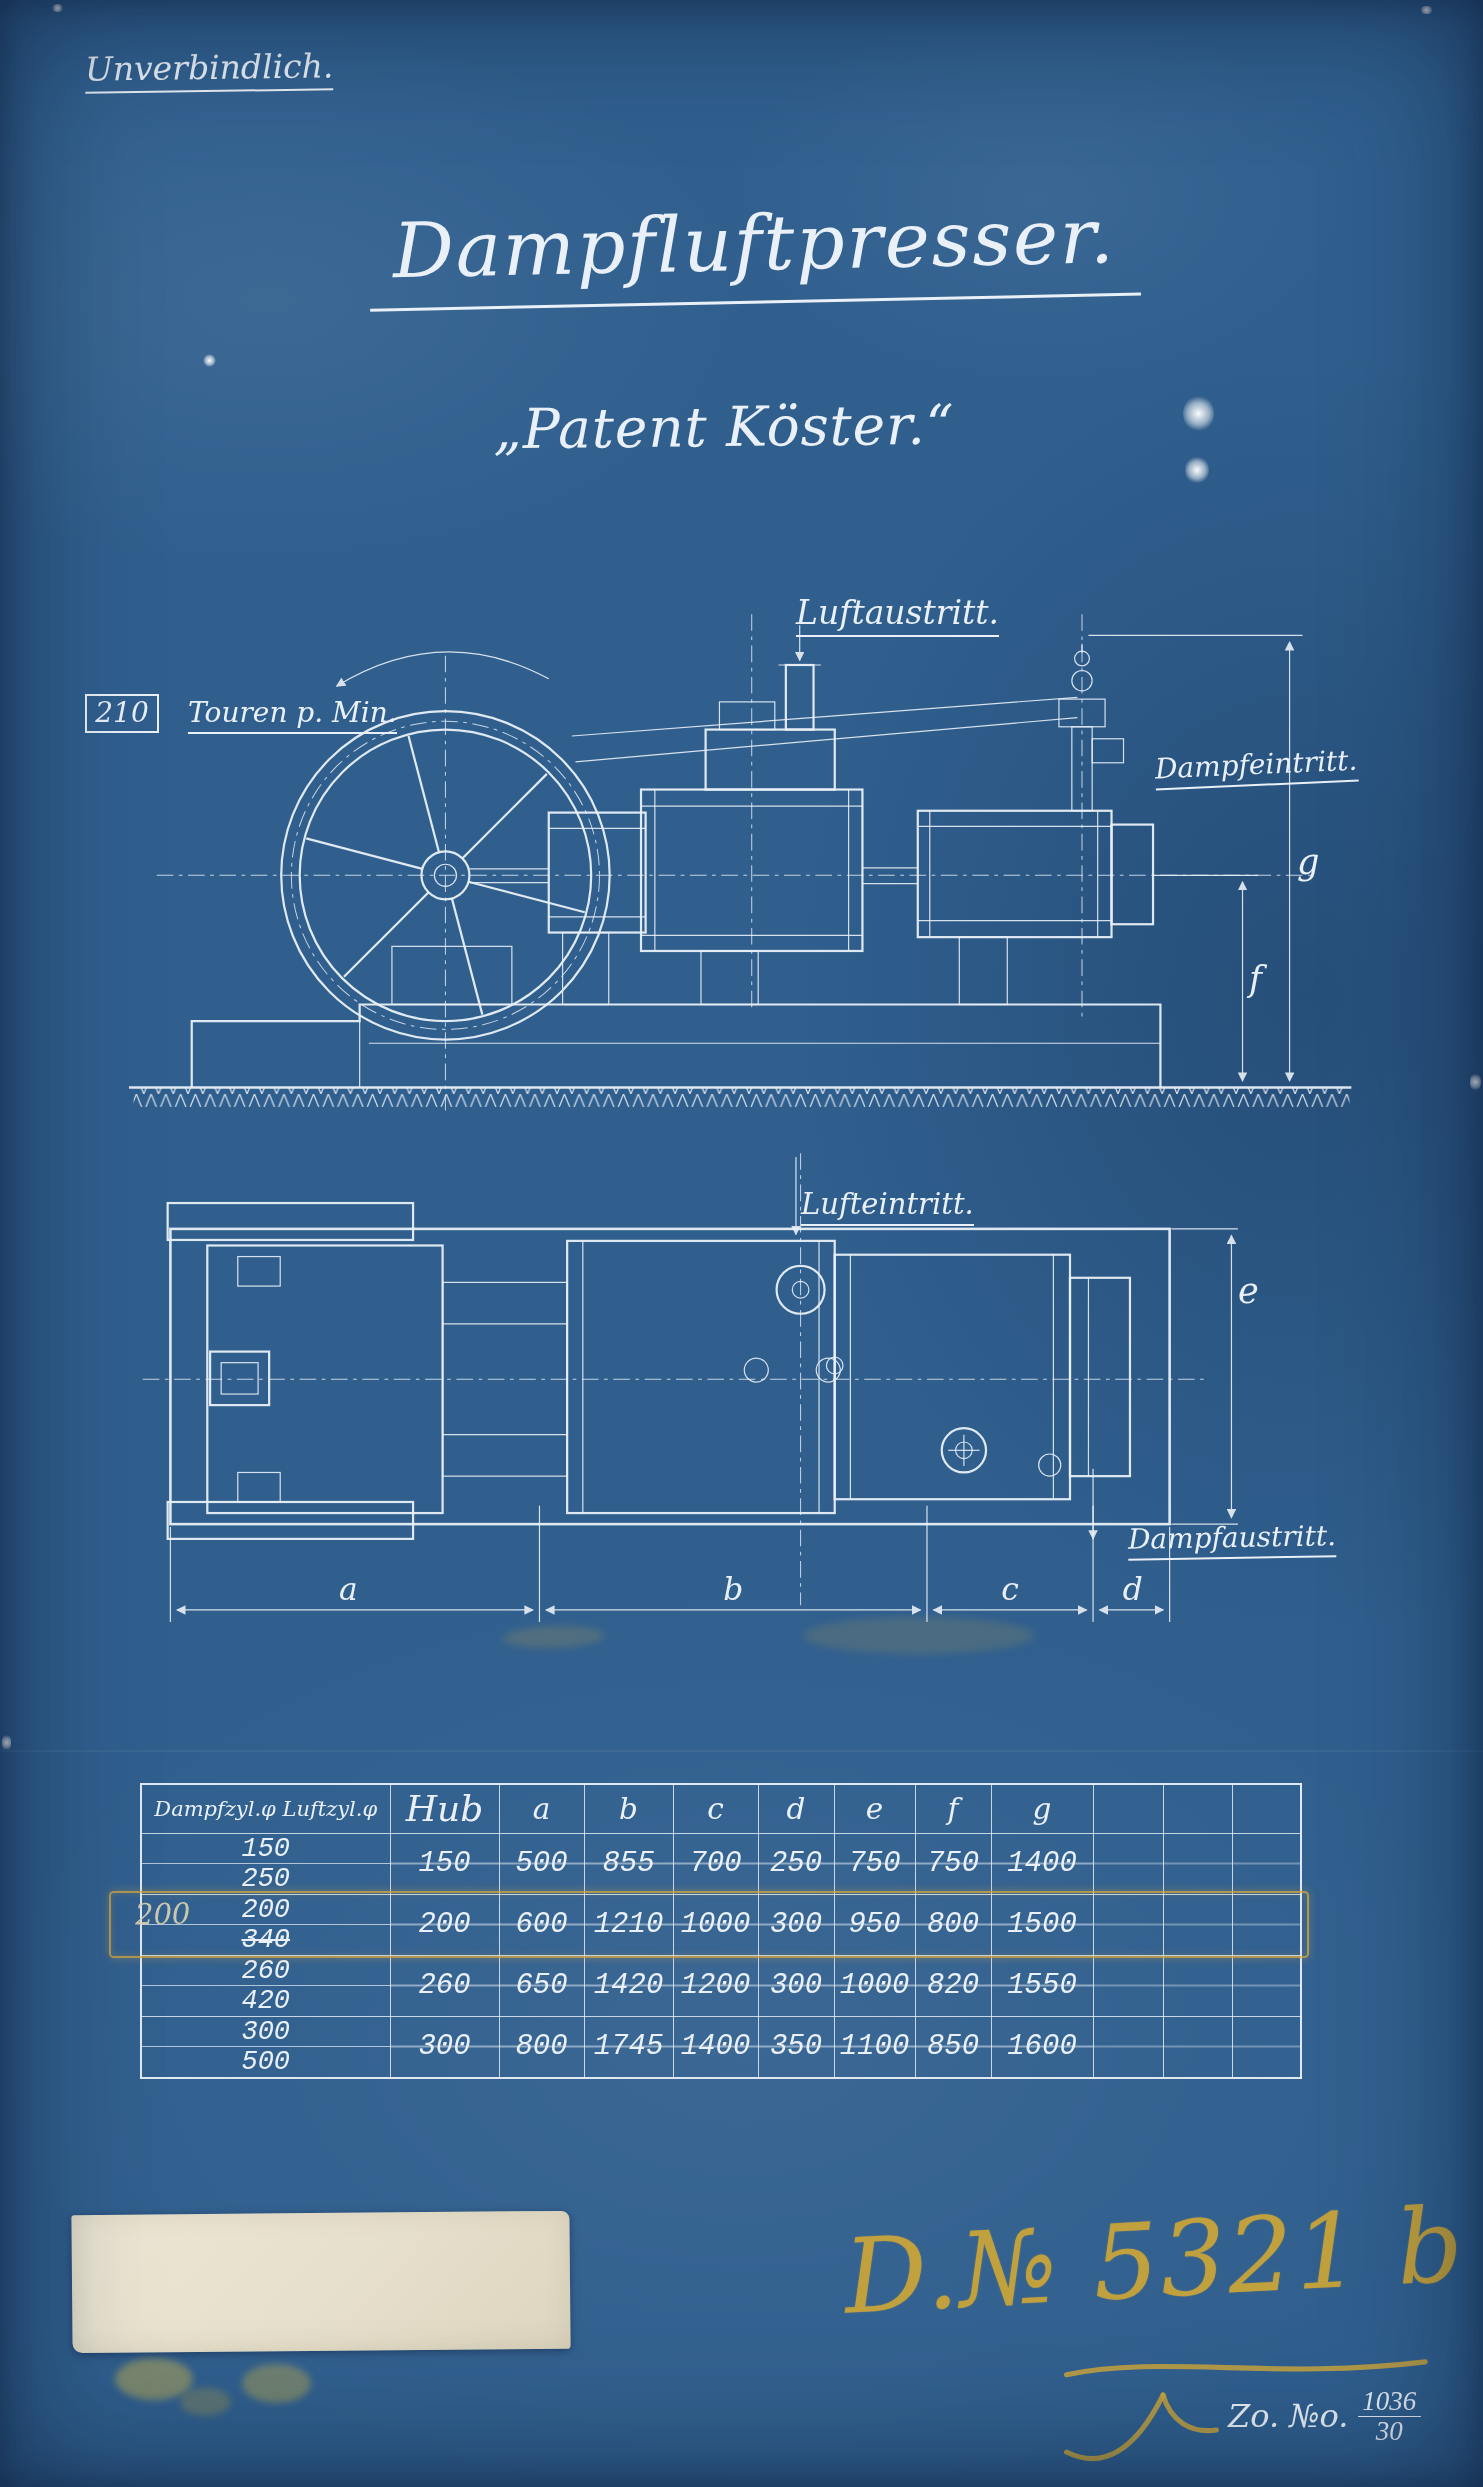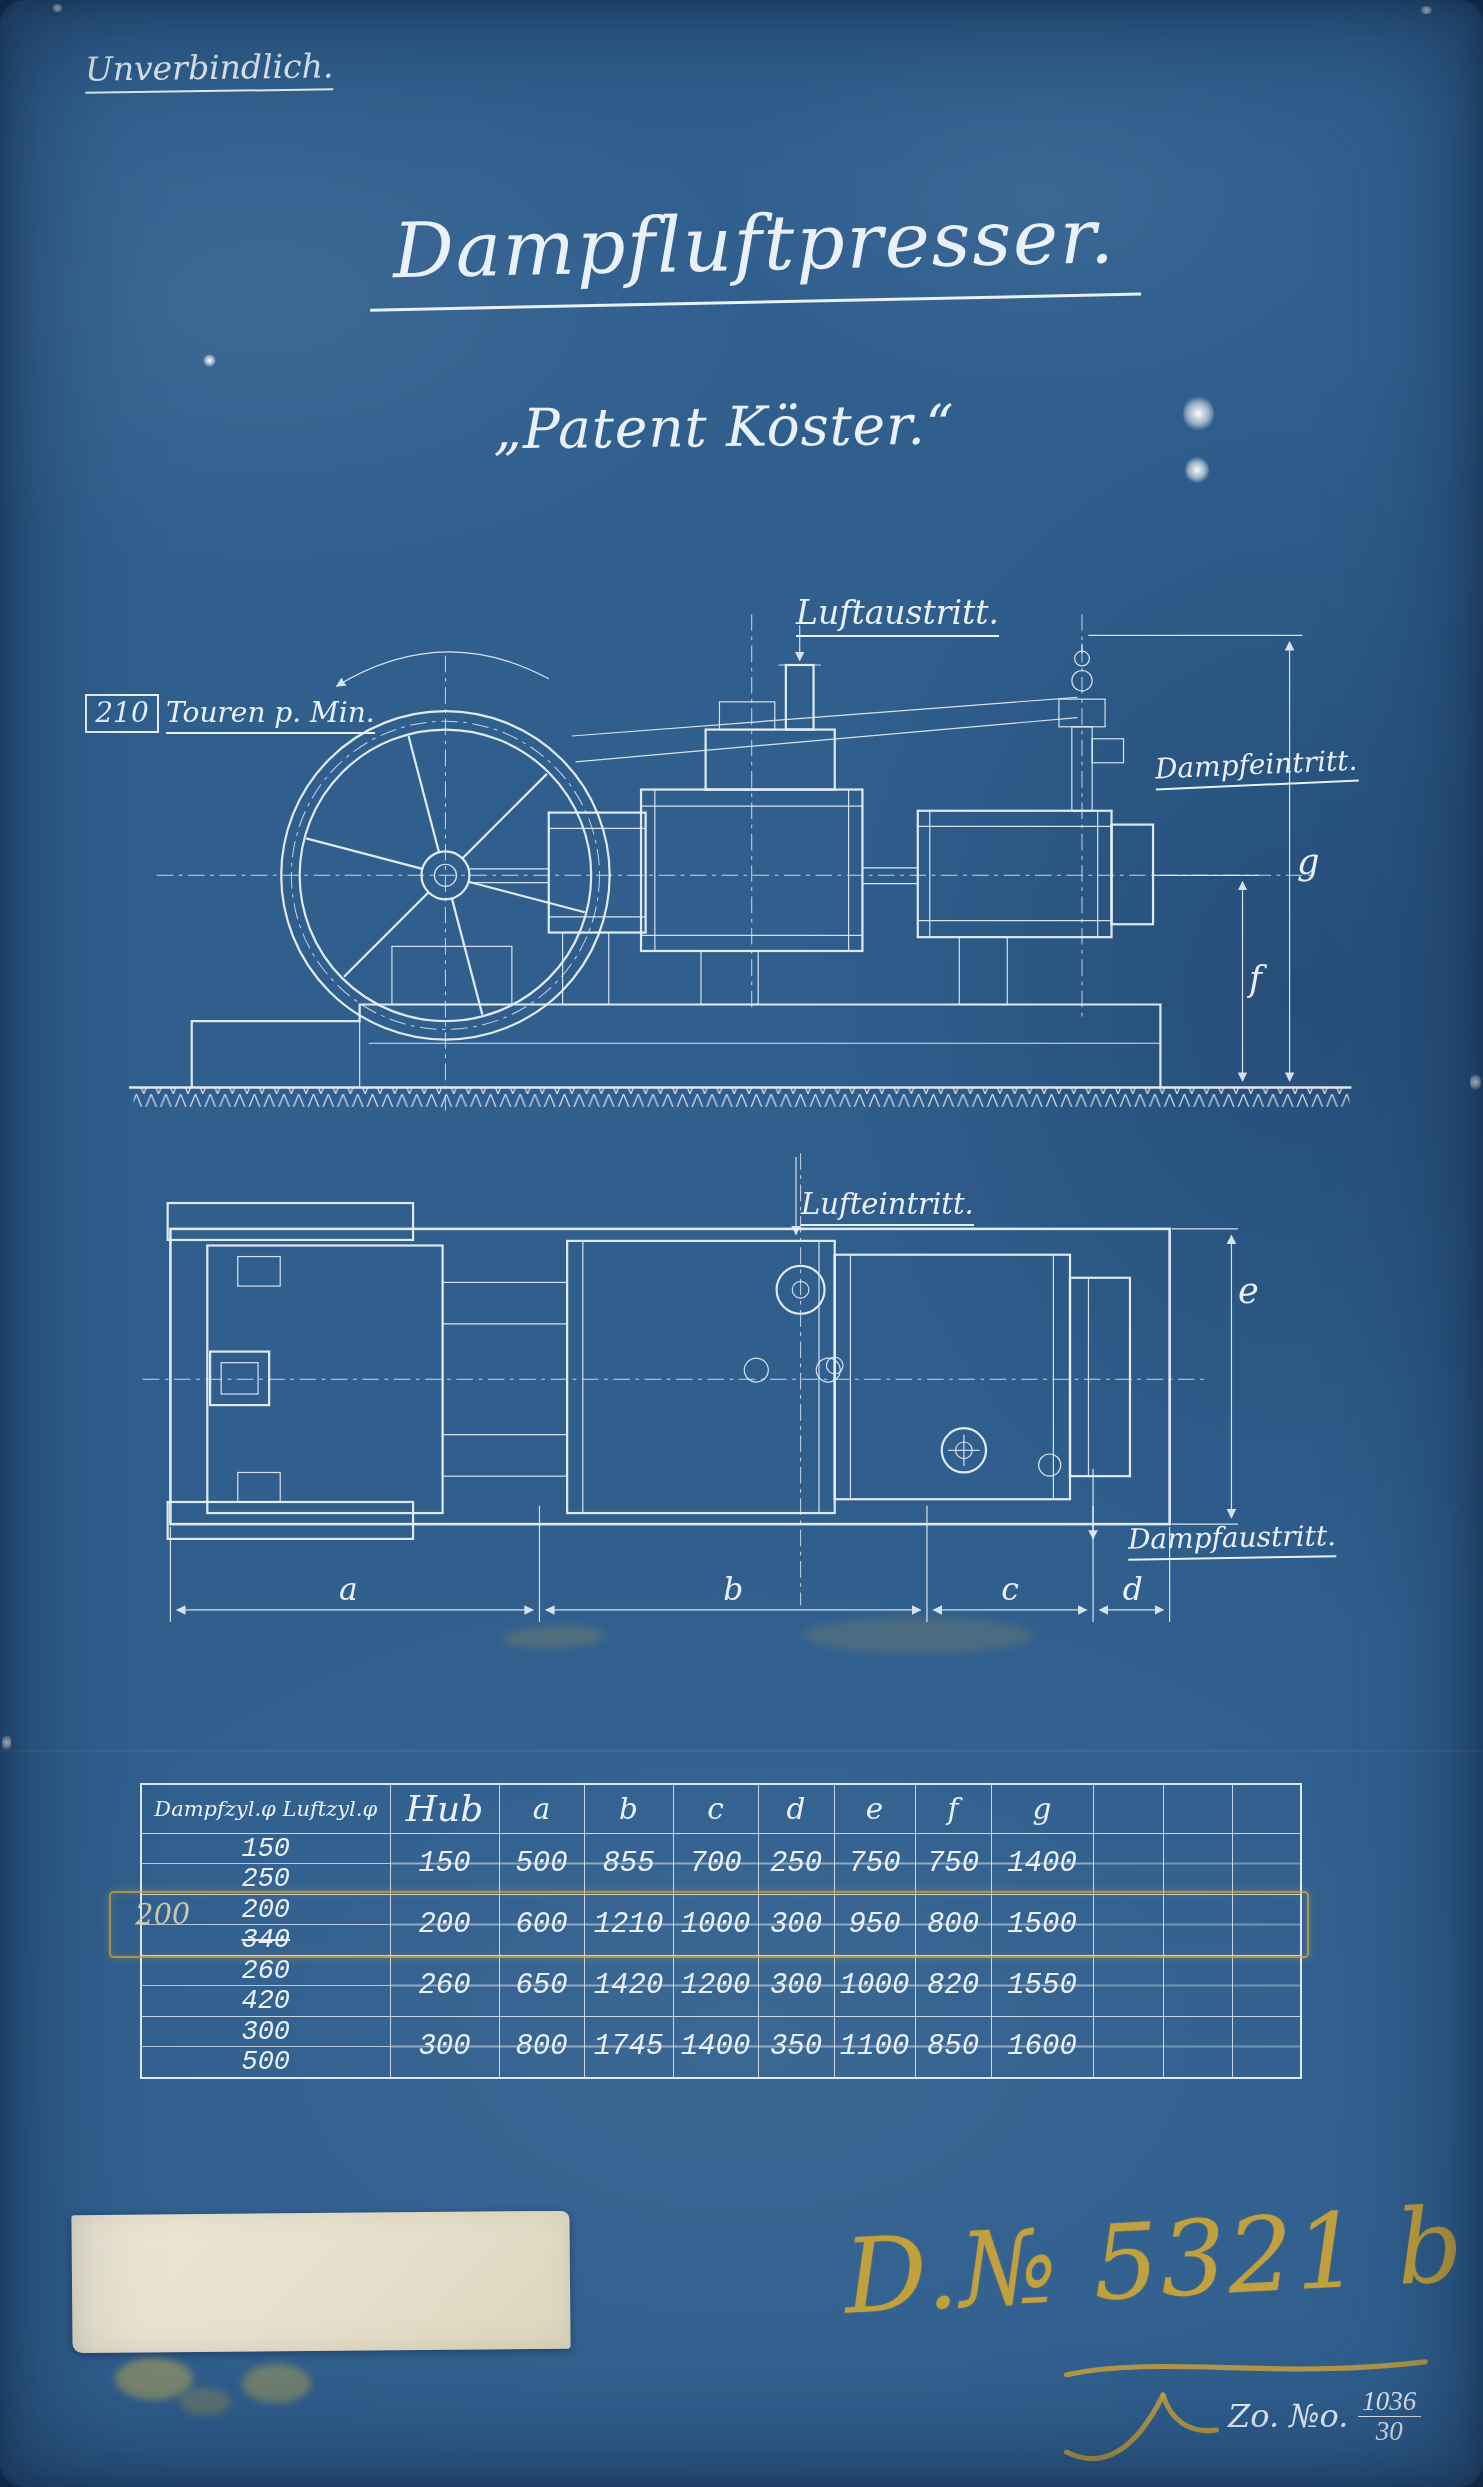--- a/index.html
+++ b/index.html
@@ -16,21 +16,20 @@
     background:#1c3f66;
   }
   .page{
     position:absolute;inset:0;
     background-color:var(--paper);
     background-image:
       radial-gradient(ellipse 831px 461px at 18% 12%, rgba(255,255,255,0.06), transparent 60%),
       radial-gradient(ellipse 738px 923px at 88% 40%, rgba(12,34,66,0.28), transparent 70%),
       radial-gradient(ellipse 1200px 738px at 50% 82%, rgba(255,255,255,0.05), transparent 65%),
       radial-gradient(ellipse 461px 277px at 70% 8%, rgba(255,255,255,0.05), transparent 70%);
-    border-radius: 24px;
   }
   .vignette{position:absolute;inset:0;pointer-events:none;
     box-shadow:inset 0 0 138px rgba(8,22,48,0.62), inset 0 0 33px rgba(8,22,48,0.4);}
   .fold{position:absolute;left:0;top:1750px;width:100%;height:1.8px;background:rgba(255,255,255,0.05);}
 
   .speck{position:absolute;border-radius:50%;
     background:radial-gradient(circle, rgba(255,255,255,0.98) 0%, rgba(255,255,255,0.5) 45%, rgba(255,255,255,0) 72%);}
   .smudge{position:absolute;filter:blur(3.7px);border-radius:50%;}
 
   .hand{color:var(--ink);font-style:italic;}
@@ -39,21 +38,21 @@
 
   .note{position:absolute;left:85px;top:48px;font-size:33px;transform:rotate(-0.8deg);}
   .title-wrap{position:absolute;left:369px;top:199px;width:738px;text-align:center;transform:rotate(-1.2deg);}
   .title-wrap span{display:inline-block;font-size:76px;letter-spacing:1.8px;border-bottom:3.7px solid var(--ink);padding:0 24px 13px;}
   .subtitle-wrap{position:absolute;left:378px;top:395px;width:692px;text-align:center;transform:rotate(-0.6deg);}
   .subtitle-wrap span{font-size:55px;letter-spacing:0.9px;}
 
   .lbl{position:absolute;font-size:28px;white-space:nowrap;}
   .lbl-luftaustritt{left:796px;top:593px;font-size:33px;}
   .lbl-rpm{left:85px;top:696px;}
-  .lbl-rpm .txt{margin-left:7px;text-align:center;}
+  .lbl-rpm .txt{margin-left:29px;text-align:center;}
   .lbl-dampfeintritt{left:1155px;top:748px;transform:rotate(-2.5deg);}
   .lbl-lufteintritt{left:801px;top:1187px;font-size:29px;}
   .lbl-dampfaustritt{left:1128px;top:1521px;transform:rotate(-1deg);}
 
   svg{position:absolute;overflow:visible;}
   .svg-side{left:129px;top:577px;width:1227px;height:545px;}
   .svg-plan{left:138px;top:1144px;width:1172px;height:489px;}
   .ln{stroke:var(--ink);fill:none;stroke-width:2.4px;opacity:0.95;}
   .ln-h{stroke-width:2.8px;}
   .ln-thin{stroke:var(--ink);fill:none;stroke-width:1.3px;opacity:0.9;}

